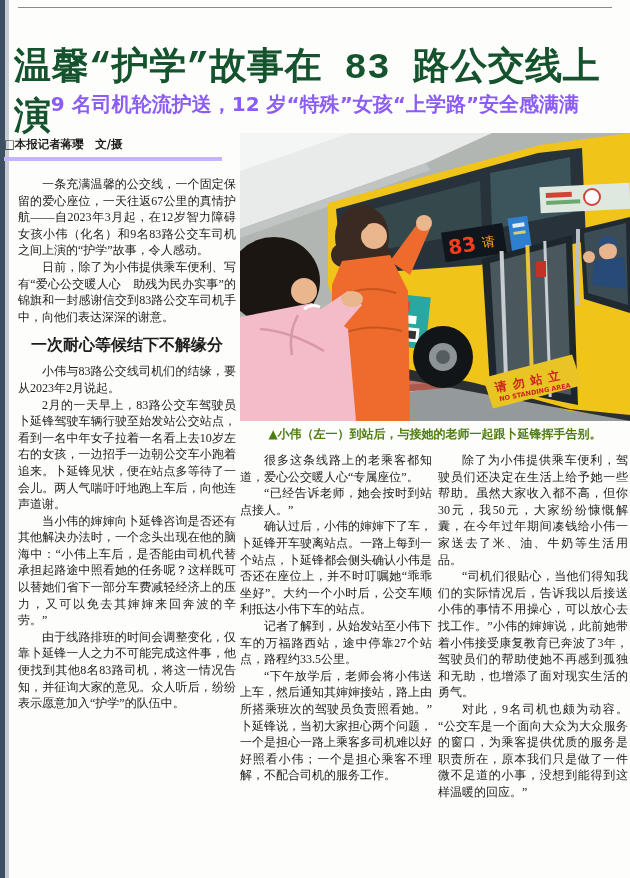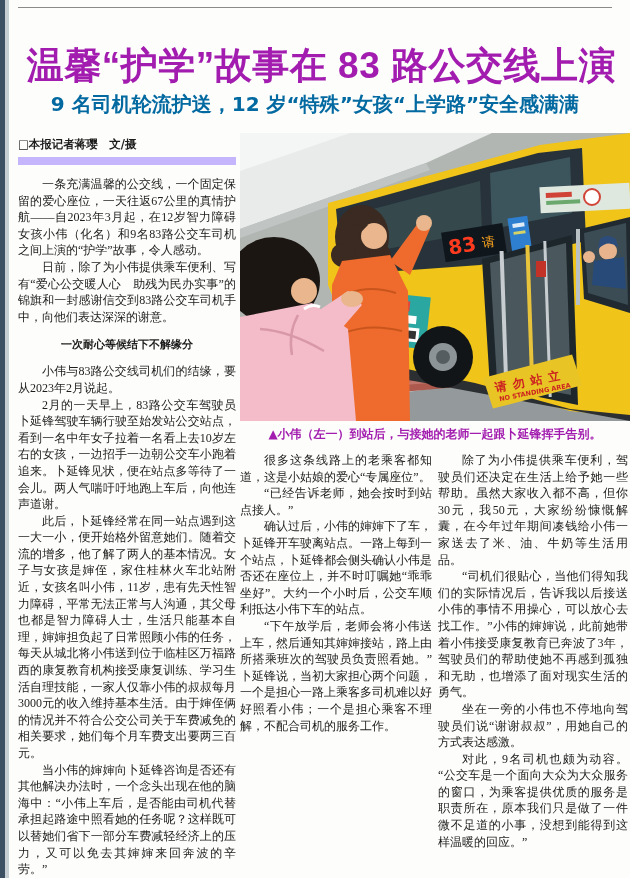--- a/index.html
+++ b/index.html
@@ -1,61 +1,60 @@
 <!DOCTYPE html>
 <html lang="zh"><head>
 <meta charset="utf-8">
 <style>
   html,body{margin:0;padding:0;}
   body{width:630px;height:878px;position:relative;background:#fdfdfb;overflow:hidden;
        font-family:"Liberation Serif","DejaVu Serif",serif;color:#1c1c1c;}
   .edge-strip{position:absolute;left:0;top:0;width:5px;height:878px;background:#3c4f63;}
   .edge-strip2{position:absolute;left:5px;top:0;width:4px;height:878px;background:#c7ced3;}
   .top-rule{position:absolute;left:18px;top:7px;width:594px;height:1px;background:#8a8a8a;}
-  .headline{position:absolute;left:14px;top:16px;width:602px;text-align:right;
-            font-family:Liberation Sans, sans-serif;font-weight:900;
-            font-size:37px;letter-spacing:0.5px;color:#a21caf;}
+  .headline{position:absolute;left:14px;top:16px;width:602px;text-align:left;
+            font-family:Liberation Mono, monospace;font-weight:900;
+            font-size:37px;letter-spacing:0.5px;color:#14532d;}
   .subhead{position:absolute;left:14px;top:74px;width:602px;text-align:center;
            font-family:"DejaVu Sans","Liberation Sans",sans-serif;font-weight:bold;
-           font-size:20px;color:#0369a1;}
-  .byline{position:absolute;left:18px;top:137px;width:218px;
+           font-size:20px;color:#8b5cf6;}
+  .byline{position:absolute;left:4px;top:137px;width:218px;
           font-family:"DejaVu Sans","Liberation Sans",sans-serif;font-weight:bold;
-          font-size:11.5px;border-bottom:8px solid #c4b5fd;padding-bottom:5px;}
+          font-size:11.5px;border-bottom:4px solid #c4b5fd;padding-bottom:5px;}
   .col{position:absolute;overflow:hidden;}
   .col-left{left:18px;top:160px;width:218px;height:716px;margin-top:16px;}
   .col-mid{left:240px;top:452px;width:192px;height:424px;}
   .col-right{left:438px;top:452px;width:190px;height:424px;}
   p.para{margin:0;text-indent:2em;text-align:justify;font-size:12px;line-height:16.6px;}
   .sec-h{font-family:"DejaVu Sans","Liberation Sans",sans-serif;font-weight:bold;
-         font-size:11px;line-height:24px;margin:8px 0 6px 0;text-align:justify;}
+         font-size:16px;line-height:24px;margin:8px 0 6px 0;text-align:justify;}
   .sec-h.center{text-align:center;text-indent:0;}
   .sec-h.indent{text-indent:2em;letter-spacing:1.5px;}
   .photo-wrap{position:absolute;left:240px;top:133px;width:390px;height:288px;background:#b4b8b4;}
   .photo-caption{position:absolute;left:240px;top:426px;width:390px;text-align:center;
                  font-family:"DejaVu Sans","Liberation Sans",sans-serif;
-                 font-weight:bold;font-size:12px;color:#a21caf;}
+                 font-weight:bold;font-size:12px;color:#4d7c0f;}
 </style>
 </head>
 <body>
 
 <div class="edge-strip"></div>
 <div class="edge-strip2"></div>
 <div class="top-rule"></div>
 
 <h1 class="headline">温馨“护学”故事在 83 路公交线上演</h1>
 <h2 class="subhead">9 名司机轮流护送，12 岁“特殊”女孩“上学路”安全感满满</h2>
 <div class="byline">□本报记者蒋璎　文/摄</div>
 
 <div class="col col-left">
   <p class="para">一条充满温馨的公交线，一个固定保留的爱心座位，一天往返67公里的真情护航——自2023年3月起，在12岁智力障碍女孩小伟（化名）和9名83路公交车司机之间上演的“护学”故事，令人感动。</p>
   <p class="para">日前，除了为小伟提供乘车便利、写有“爱心公交暖人心　助残为民办实事”的锦旗和一封感谢信交到83路公交车司机手中，向他们表达深深的谢意。</p>
   <div class="sec-h center">一次耐心等候结下不解缘分</div>
   <p class="para">小伟与83路公交线司机们的结缘，要从2023年2月说起。</p>
   <p class="para">2月的一天早上，83路公交车驾驶员卜延锋驾驶车辆行驶至始发站公交站点，看到一名中年女子拉着一名看上去10岁左右的女孩，一边招手一边朝公交车小跑着追来。卜延锋见状，便在站点多等待了一会儿。两人气喘吁吁地跑上车后，向他连声道谢。</p>
-  <p class="para">此后，卜延锋经常在同一站点遇到这一大一小，便开始格外留意她们。随着交流的增多，他了解了两人的基本情况。女子与女孩是婶侄，家住桂林火车北站附近，女孩名叫小伟，11岁，患有先天性智力障碍，平常无法正常与人沟通，其父母也都是智力障碍人士，生活只能基本自理，婶婶担负起了日常照顾小伟的任务，每天从城北将小伟送到位于临桂区万福路西的康复教育机构接受康复训练、学习生活自理技能，一家人仅靠小伟的叔叔每月3000元的收入维持基本生活。由于婶侄俩的情况并不符合公交公司关于车费减免的相关要求，她们每个月车费支出要两三百元。</p>
   <p class="para">当小伟的婶婶向卜延锋咨询是否还有其他解决办法时，一个念头出现在他的脑海中：“小伟上车后，是否能由司机代替承担起路途中照看她的任务呢？这样既可以替她们省下一部分车费减轻经济上的压力，又可以免去其婶婶来回奔波的辛劳。”</p>
   <p class="para">由于线路排班的时间会调整变化，仅靠卜延锋一人之力不可能完成这件事，他便找到其他8名83路司机，将这一情况告知，并征询大家的意见。众人听后，纷纷表示愿意加入“护学”的队伍中。</p>
 
 </div>
 
 <div class="photo-wrap">
   <svg width="390" height="288" viewBox="0 0 390 288">
 
     <rect x="0" y="0" width="390" height="288" fill="#b2b6b3"></rect>
 
@@ -146,26 +145,26 @@
       <polygon points="0,184 72,170 108,196 116,288 0,288" fill="#f3bcc8"></polygon>
       <path d="M58 182 q-10 18 -6 40" stroke="#d898a8" stroke-width="2.5" fill="none"></path>
       <path d="M20 196 q30 2 64 22" stroke="#d898a8" stroke-width="2.5" fill="none"></path>
       <path d="M64 176 q8 -6 16 -2" stroke="#ffffff" stroke-width="3" fill="none"></path>
     </g>
   </svg>
 </div>
 <div class="photo-caption">▲小伟（左一）到站后，与接她的老师一起跟卜延锋挥手告别。</div>
 
 <div class="col col-mid">
-  <p class="para">很多这条线路上的老乘客都知道，这是小姑娘的爱心“专属座位”。</p>
+  <p class="para">很多这条线路上的老乘客都知道，爱心公交暖人心“专属座位”。</p>
   <p class="para">“已经告诉老师，她会按时到站点接人。”</p>
   <p class="para">确认过后，小伟的婶婶下了车，卜延锋开车驶离站点。一路上每到一个站点，卜延锋都会侧头确认小伟是否还在座位上，并不时叮嘱她“乖乖坐好”。大约一个小时后，公交车顺利抵达小伟下车的站点。</p>
+  <p class="para">记者了解到，从始发站至小伟下车的万福路西站，途中停靠27个站点，路程约33.5公里。</p>
   <p class="para">“下午放学后，老师会将小伟送上车，然后通知其婶婶接站，路上由所搭乘班次的驾驶员负责照看她。”卜延锋说，当初大家担心两个问题，一个是担心一路上乘客多司机难以好好照看小伟；一个是担心乘客不理解，不配合司机的服务工作。</p>
 
 </div>
 
 <div class="col col-right">
   <p class="para">除了为小伟提供乘车便利，驾驶员们还决定在生活上给予她一些帮助。虽然大家收入都不高，但你30元，我50元，大家纷纷慷慨解囊，在今年过年期间凑钱给小伟一家送去了米、油、牛奶等生活用品。</p>
   <p class="para">“司机们很贴心，当他们得知我们的实际情况后，告诉我以后接送小伟的事情不用操心，可以放心去找工作。”小伟的婶婶说，此前她带着小伟接受康复教育已奔波了3年，驾驶员们的帮助使她不再感到孤独和无助，也增添了面对现实生活的勇气。</p>
-  <p class="para">坐在一旁的小伟也不停地向驾驶员们说“谢谢叔叔”，用她自己的方式表达感激。</p>
   <p class="para">对此，9名司机也颇为动容。“公交车是一个面向大众为大众服务的窗口，为乘客提供优质的服务是职责所在，原本我们只是做了一件微不足道的小事，没想到能得到这样温暖的回应。”</p>
 
 </div>
 
 </body></html>

